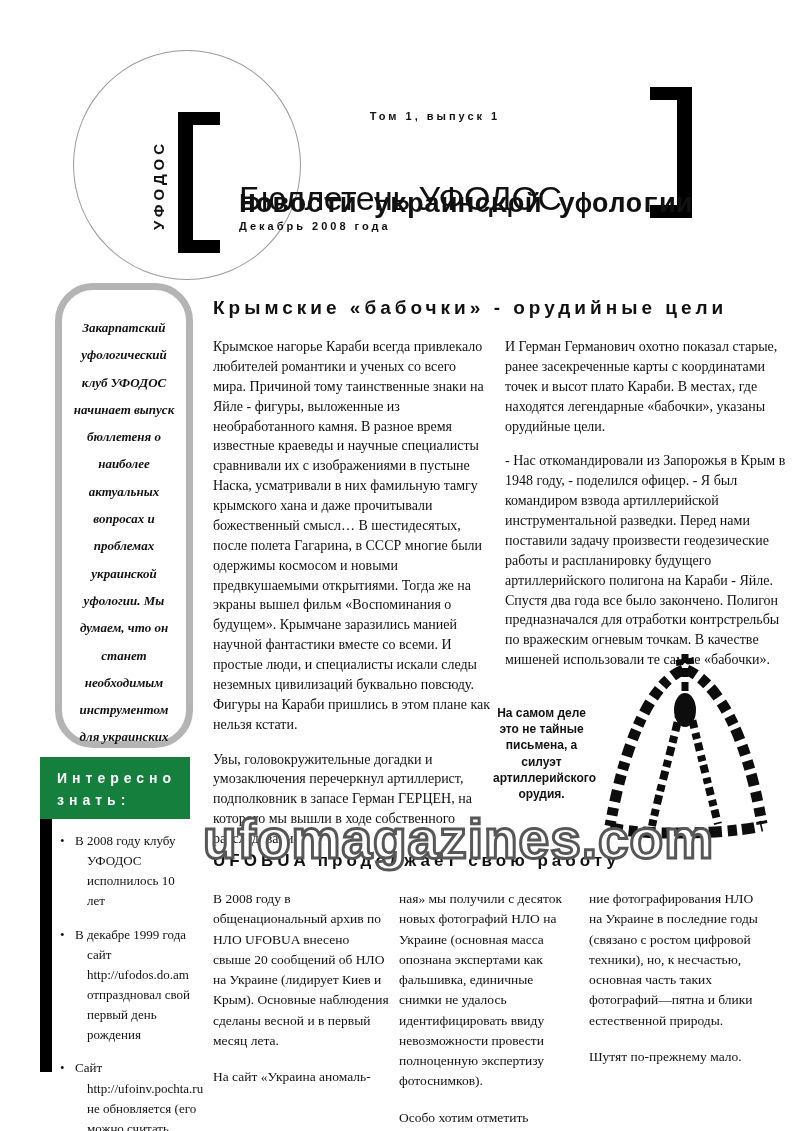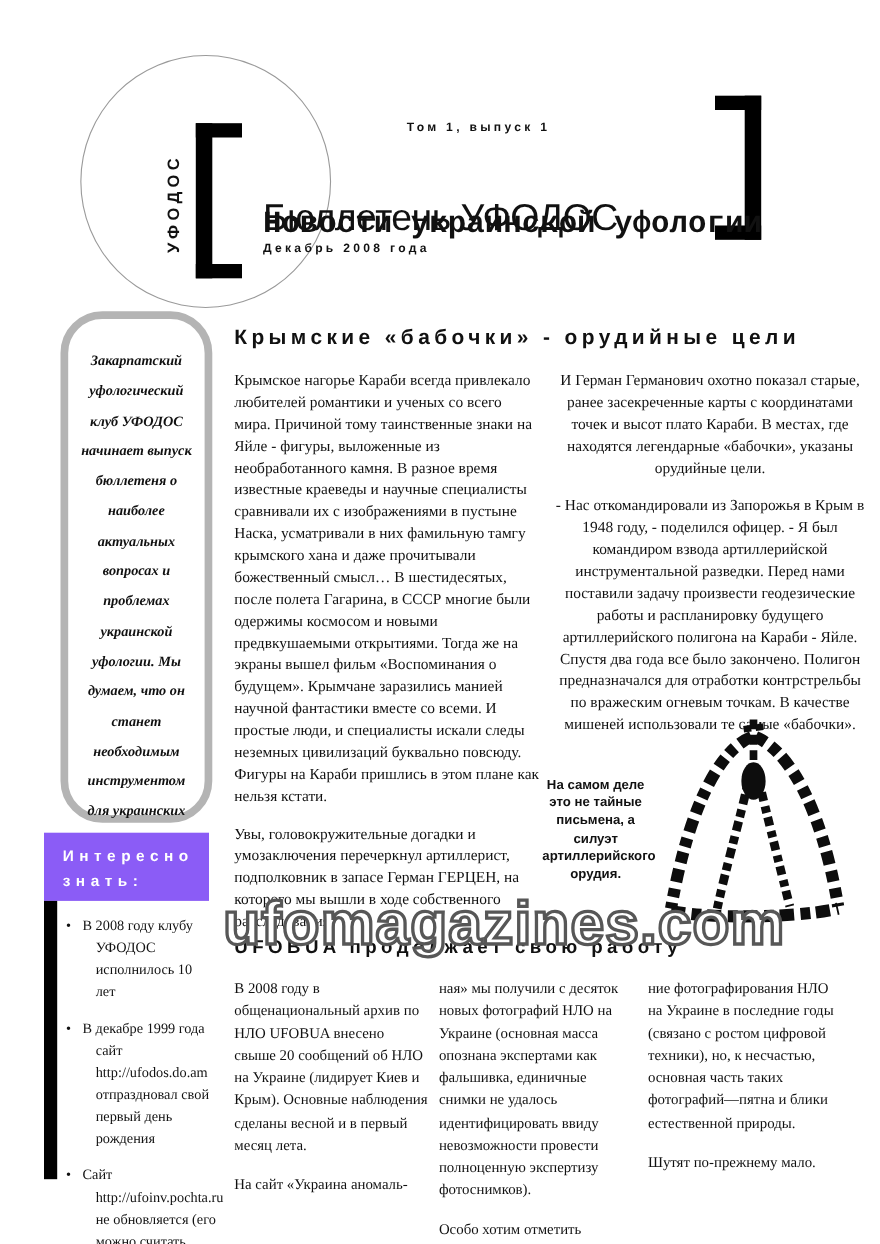--- a/index.html
+++ b/index.html
@@ -50,40 +50,40 @@
 
   
   .quote-box {
     left:55px; top:283px; width:138px; height:465px; box-sizing:border-box;
     border:7px solid #b4b4b4; border-radius:38px;
     padding:24px 8px; text-align:center;
     font-style:italic; font-weight:bold; font-size:13px; line-height:2.1;
   }
   .facts-header {
     left:40px; top:757px; width:150px; height:62px; box-sizing:border-box;
-    background:#8b5cf6; color:#fff; padding:10px 4px 0 17px;
+    background:#15803d; color:#fff; padding:10px 4px 0 17px;
     font-family:"Liberation Sans", sans-serif; font-weight:bold;
     font-size:14px; line-height:1.6; letter-spacing:5px;
   }
   .facts-bar { left:40px; top:819px; width:12px; height:253px; background:#000; }
   .facts-list { left:60px; top:831px; width:131px; }
   .fact { display:flex; margin-bottom:13px; font-size:13px; line-height:1.55; }
   .fact-bullet { flex:none; width:15px; font-size:13px; }
   .fact-text { padding-left:12px; text-indent:-12px; }
 
   
   .headline1 {
     left:213px; top:297px; width:580px;
     font-family:"Liberation Sans", sans-serif; font-weight:bold;
     font-size:19px; letter-spacing:4px;
   }
   .bodycol { font-size:14px; line-height:1.42; }
   .bodycol p { margin:0 0 15px 0; }
   .a1c1 { left:213px; top:337px; width:279px; }
-  .a1c2 { left:505px; top:337px; width:281px;text-align:center; }
+  .a1c2 { left:505px; top:337px; width:281px; }
 
   .figure { left:586px; top:646px; width:198px; height:193px; }
   .fig-caption {
     left:493px; top:705px; width:97px; text-align:center;
     font-family:"Liberation Sans", sans-serif; font-weight:bold;
     font-size:12px; line-height:1.35;
   }
 
   
   .watermark {

